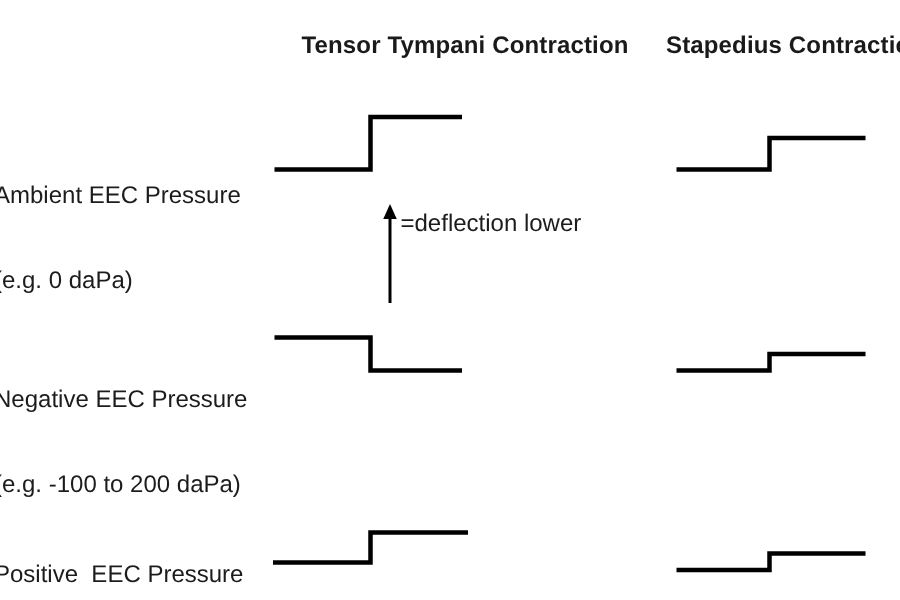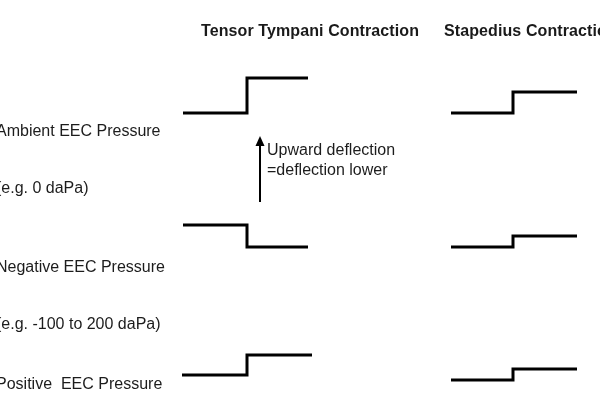--- a/index.html
+++ b/index.html
@@ -78,17 +78,16 @@
     <div>Negative EEC Pressure</div>
     <div>(e.g. -100 to 200 daPa)</div>
   </div>
 
   <div class="rowlabel r3">
     <div>Positive  EEC Pressure</div>
     
   </div>
 
   <div class="annotation">
-    <div>Upward deflection</div>
     <div>=deflection lower</div>
   </div>
 
 </div>
 
 </body></html>

